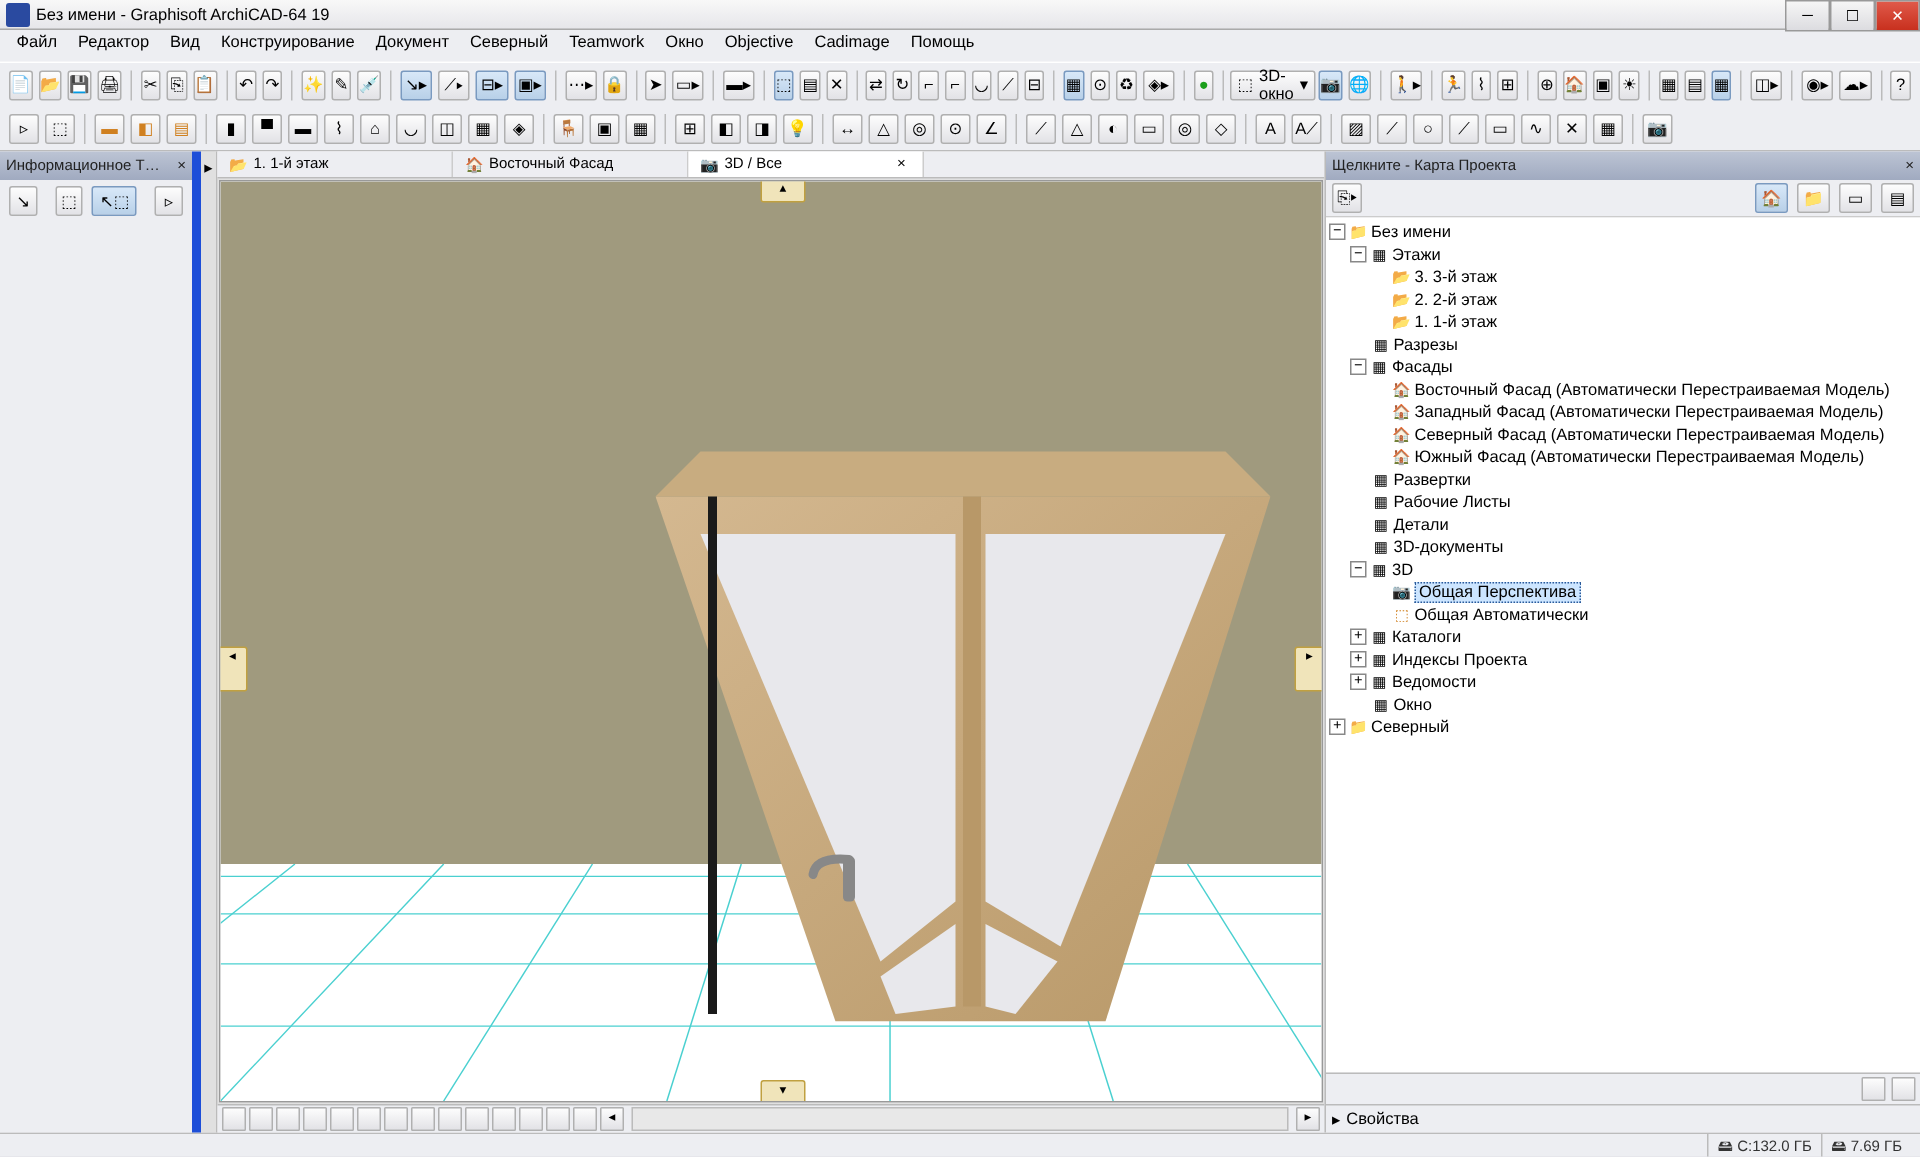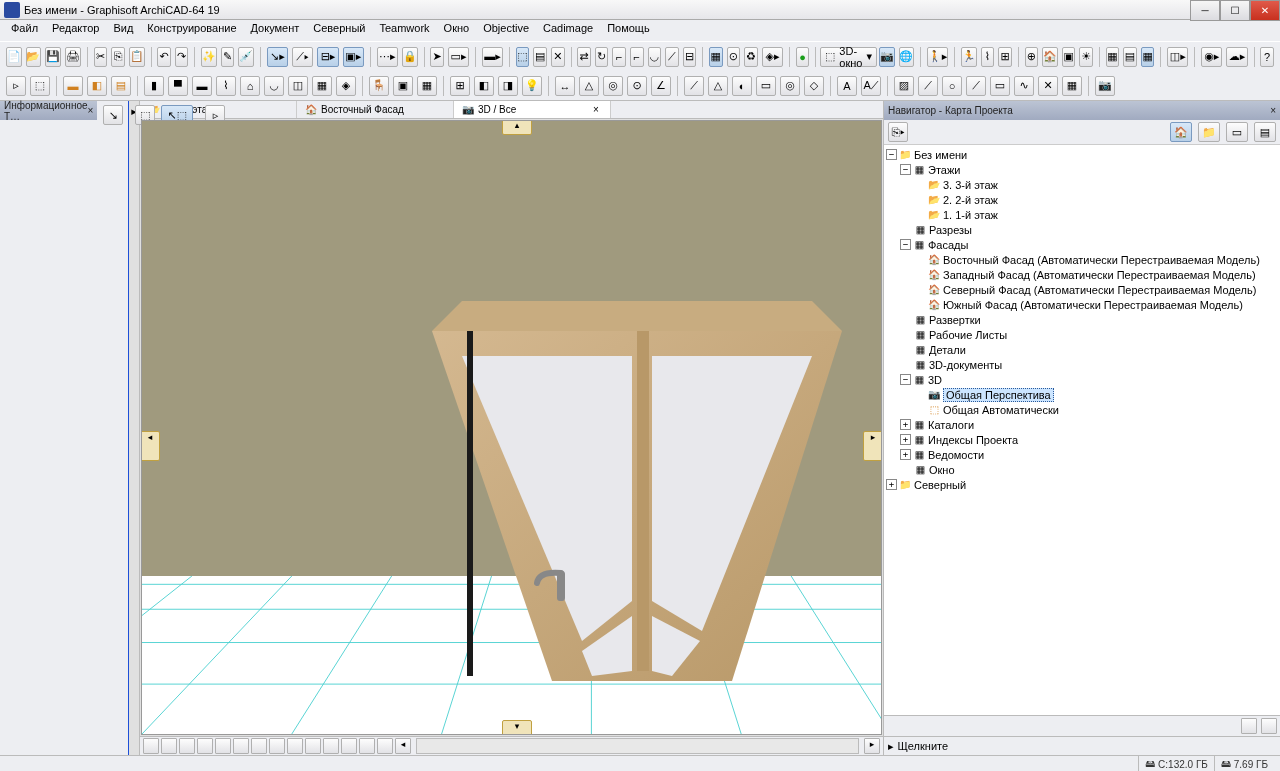--- a/index.html
+++ b/index.html
@@ -10,21 +10,21 @@
 .winbtn.cl{background:linear-gradient(#e05a4a,#c8301e);color:#fff}
 .menubar{height:17px;background:#edeef2;display:flex;align-items:flex-start;padding:2px 4px}
 .menubar span{margin:0 7px;cursor:default}
 .tbwrap{background:#edeef2;border-top:1px solid #fff;border-bottom:1px solid #bbb}
 .tb{display:flex;align-items:center;height:25px;padding:2px 4px}
 .tbtn{width:18px;height:18px;margin:0 2px;background:linear-gradient(#fdfdfd,#e2e2e6);border:1px solid #b0b0b0;border-radius:2px;display:flex;align-items:center;justify-content:center;position:relative;cursor:default}
 .tbtn.sel{background:linear-gradient(#d8e8f8,#b8d0e8);border-color:#7a9ac0}
 .tbtn.wide{width:30px}
 .sep{width:1px;height:20px;background:#bbb;margin:0 4px}
 .main{display:flex;height:654px;background:#ccc}
-.left{width:128px;background:#edeef2;border-right:1px solid #1d4ed8;display:flex;flex-direction:row}
+.left{width:128px;background:#edeef2;border-right:6px solid #1d4ed8;display:flex;flex-direction:column}
 .phead{height:15px;background:linear-gradient(#bcc4d4,#a0aac0);padding:2px 4px;font-size:10px;display:flex;align-items:center;justify-content:space-between;color:#222}
 .infotb{display:flex;padding:4px;gap:2px}
 .center{flex:1;display:flex;flex-direction:column;background:#e0e0e0;min-width:0}
 .tabs{height:17px;background:#edeef2;display:flex;align-items:stretch;border-bottom:1px solid #bbb}
 .tab{display:flex;align-items:center;padding:0 8px;border-right:1px solid #ccc;gap:4px;font-size:10px;min-width:120px;background:#edeef2}
 .tab.act{background:#fff;font-weight:normal}
 .tab .tcl{margin-left:auto;width:12px;text-align:center}
 .vp{flex:1;position:relative;background:#fff;overflow:hidden;border:1px solid #999;margin:1px}
 .wall{position:absolute;left:0;top:0;right:0;height:460px;background:#a09a7e}
 .floor{position:absolute;left:0;bottom:0;right:0;top:455px;background:#fff}
@@ -313,21 +313,21 @@
       <div class="sbtn"></div>
       <div class="sbtn"></div>
       <div class="sbtn" style="text-align:center;font-size:9px">◂</div>
       <div class="scrollh"></div>
       <div class="sbtn" style="text-align:center;font-size:9px">▸</div>
     </div>
   </div>
 
   <div class="right">
     <div class="phead">
-      <span>Навигатор - Карта Проекта</span>
+      <span>Щелкните - Карта Проекта</span>
       <span>×</span>
     </div>
     <div class="navtb">
       <div class="tbtn">⎘▸</div>
       <div class="navright">
         <div class="tbtn sel" style="color:#d08020">🏠</div>
         <div class="tbtn">📁</div>
         <div class="tbtn">▭</div>
         <div class="tbtn">▤</div>
       </div>
@@ -433,21 +433,21 @@
           <span class="ticn">📁</span>
           <span class="lbl">Северный</span>
         </div>
     </div>
     <div style="border-top:1px solid #bbb;display:flex;justify-content:flex-end;padding:2px;gap:2px">
       <div class="sbtn"></div>
       <div class="sbtn"></div>
     </div>
     <div class="props">
       <span>▸</span>
-      <span>Щелкните</span>
+      <span>Свойства</span>
     </div>
   </div>
 
 </div>
 
 <div class="status">
   <div class="rightspc">
     <div class="scell"><span>🖴</span>&nbsp;<span>C:132.0 ГБ</span></div>
     <div class="scell"><span>🖴</span>&nbsp;<span>7.69 ГБ</span></div>
   </div>

